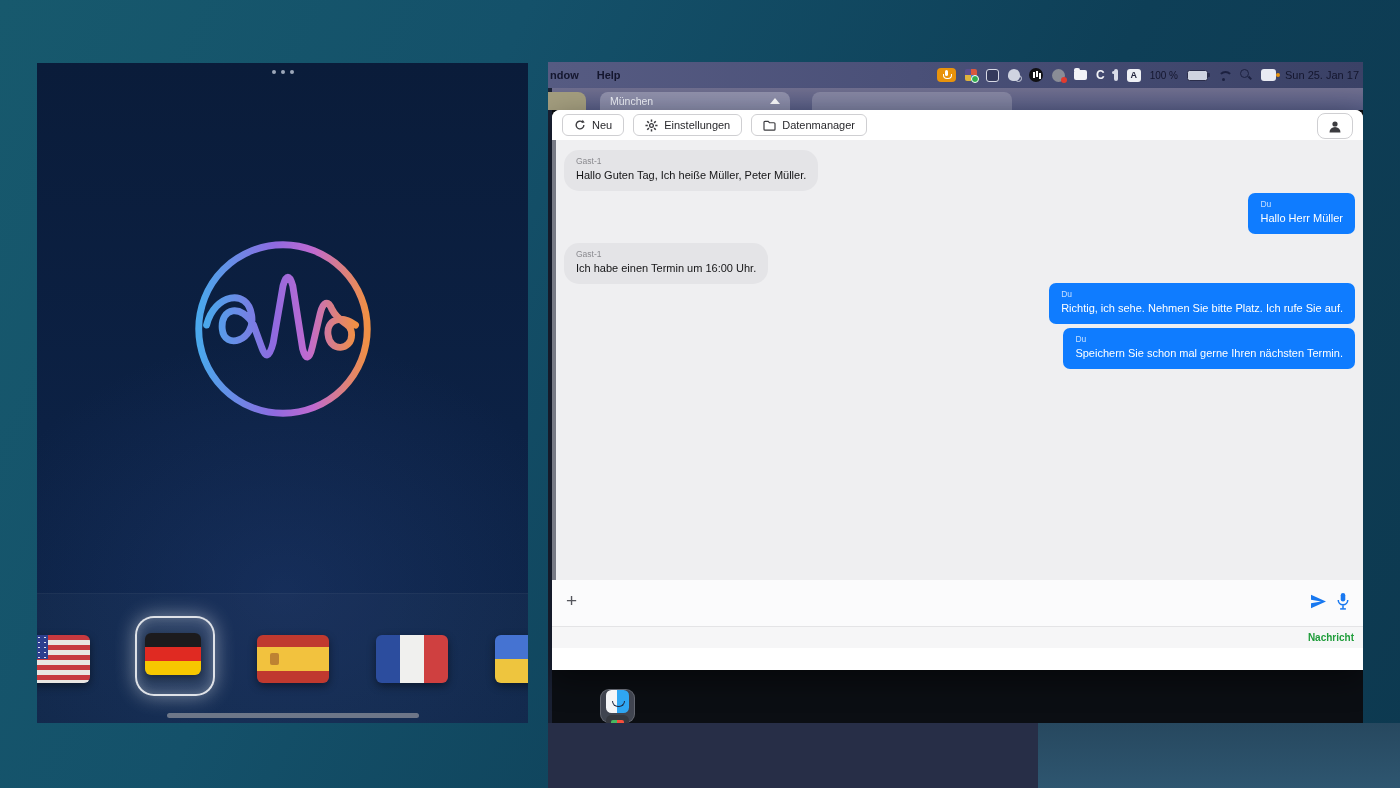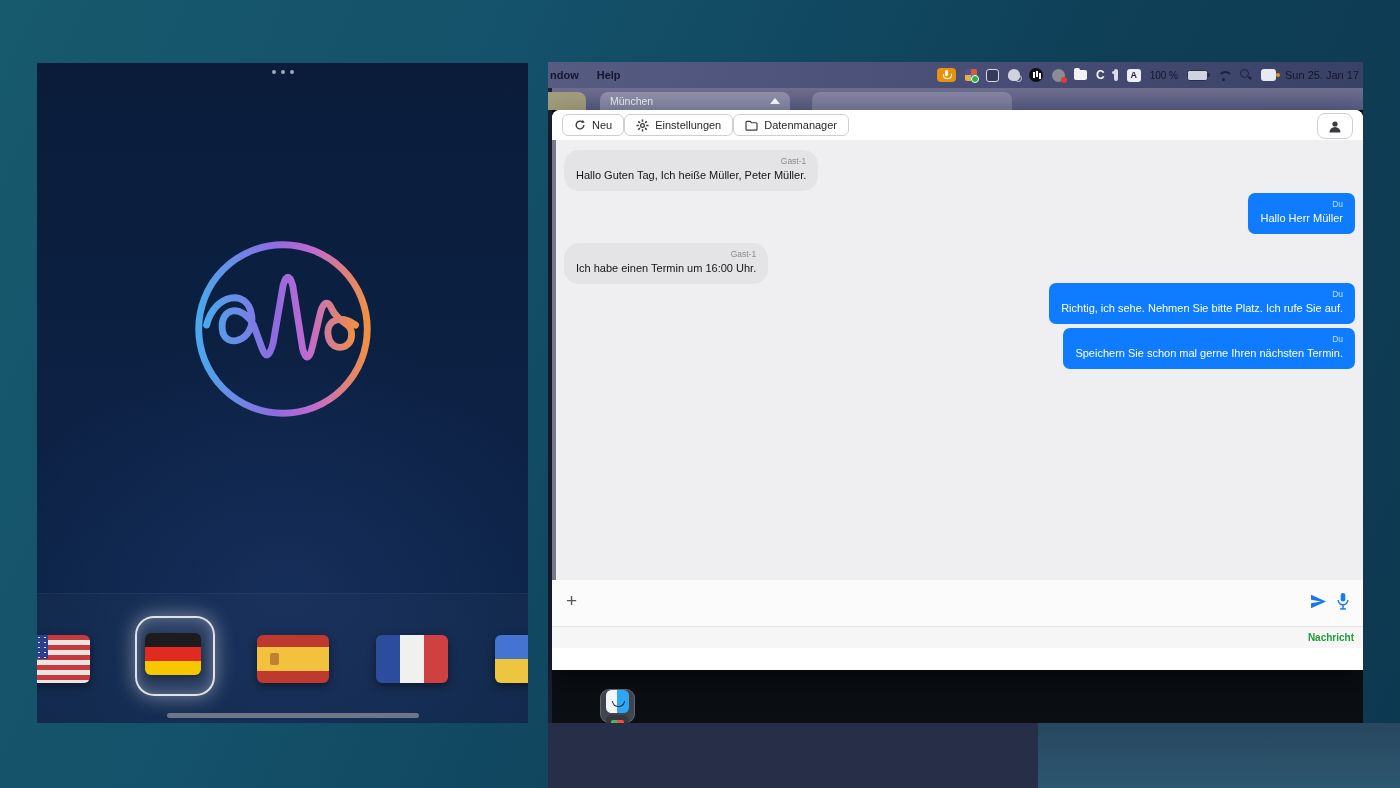--- a/index.html
+++ b/index.html
@@ -84,30 +84,30 @@
   .tab-right{left:264px;width:200px;background:rgba(195,196,210,.30);}
 
   
   .win{position:absolute;left:4px;top:48px;width:811px;height:560px;background:#fff;border-radius:8px 8px 0 0;
     box-shadow:0 10px 30px rgba(0,0,0,.45);overflow:hidden;}
   .titlebar{position:relative;height:22px;background:#efeef0;border-bottom:1px solid #dcdcdf;
     display:flex;align-items:center;justify-content:center;font-size:10.5px;font-weight:bold;color:#3a3a3e;}
   .lights{position:absolute;left:9px;top:6px;display:flex;gap:7px;}
   .lights i{width:10px;height:10px;border-radius:50%;display:block;}
   .l-red{background:#ff5f57;} .l-yel{background:#febc2e;} .l-grn{background:#28c840;}
-  .toolbar{position:relative;height:30px;background:#fff;display:flex;align-items:center;padding-left:10px;}
+  .toolbar{position:relative;height:30px;background:#fff;display:flex;align-items:center;gap:9px;padding-left:10px;}
   .tbtn{display:inline-flex;align-items:center;gap:6px;height:22px;padding:0 11px;border:1px solid #cfcfd2;
     border-radius:6px;background:#fff;font-size:11px;color:#28282c;}
   .tbtn svg{display:block;}
   .tbtn-user{position:absolute;right:10px;top:3px;width:34px;height:24px;border:1px solid #cfcfd2;border-radius:8px;
     background:#fff;display:flex;align-items:center;justify-content:center;}
   .chat{position:relative;height:440px;background:#efeff1;}
   .chat-edge{position:absolute;left:0;top:0;width:4px;height:100%;background:rgba(20,26,44,.55);}
   .msg{position:absolute;max-width:560px;padding:5px 12px 7px;border-radius:15px;font-size:11px;line-height:1.45;}
-  .msg .sender{font-size:8.5px;margin-bottom:1px;text-align:right;}
+  .msg .sender{font-size:8.5px;margin-bottom:1px;}
   .msg-left{left:12px;background:#e4e4e7;color:#141416;}
   .msg-left .sender{color:#8a8a8f;}
   .msg-right{right:8px;background:#0f7cff;color:#fff;text-align:left;border-radius:7px;}
   .msg-right .sender{color:rgba(255,255,255,.75);}
   .composer{position:relative;height:46px;background:#fbfbfc;display:flex;align-items:center;}
   .plus{position:absolute;left:14px;top:11px;font-size:19px;color:#55565c;line-height:1;}
   .msg-input{position:absolute;left:42px;top:8px;width:706px;height:30px;box-sizing:border-box;border:1px solid #d7d7da;
     border-radius:7px;padding:0 10px;font-size:11.5px;color:#333;background:#fff;font-family:"Liberation Sans",sans-serif;outline:none;}
   .msg-input::placeholder{color:#9a9aa0;}
   .send-ic{position:absolute;right:36px;top:14px;}

